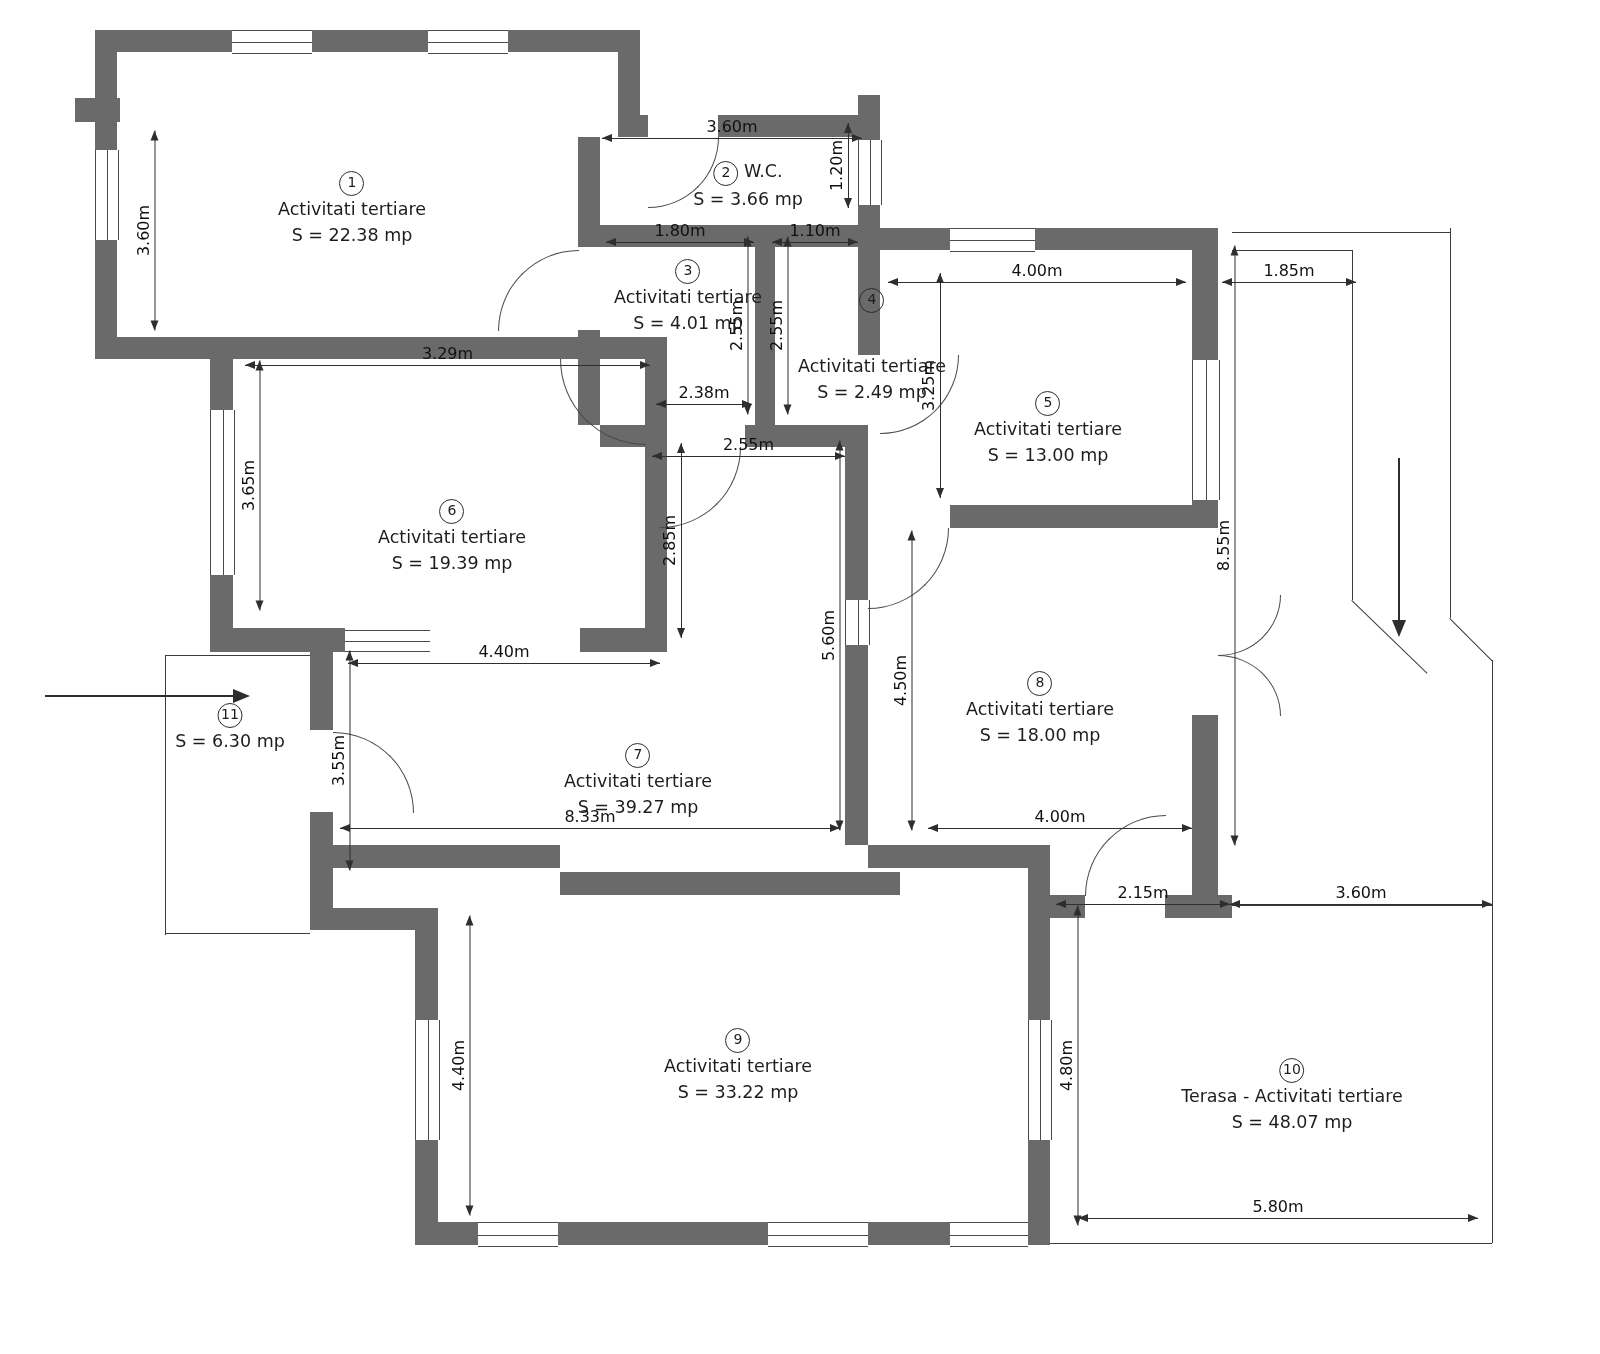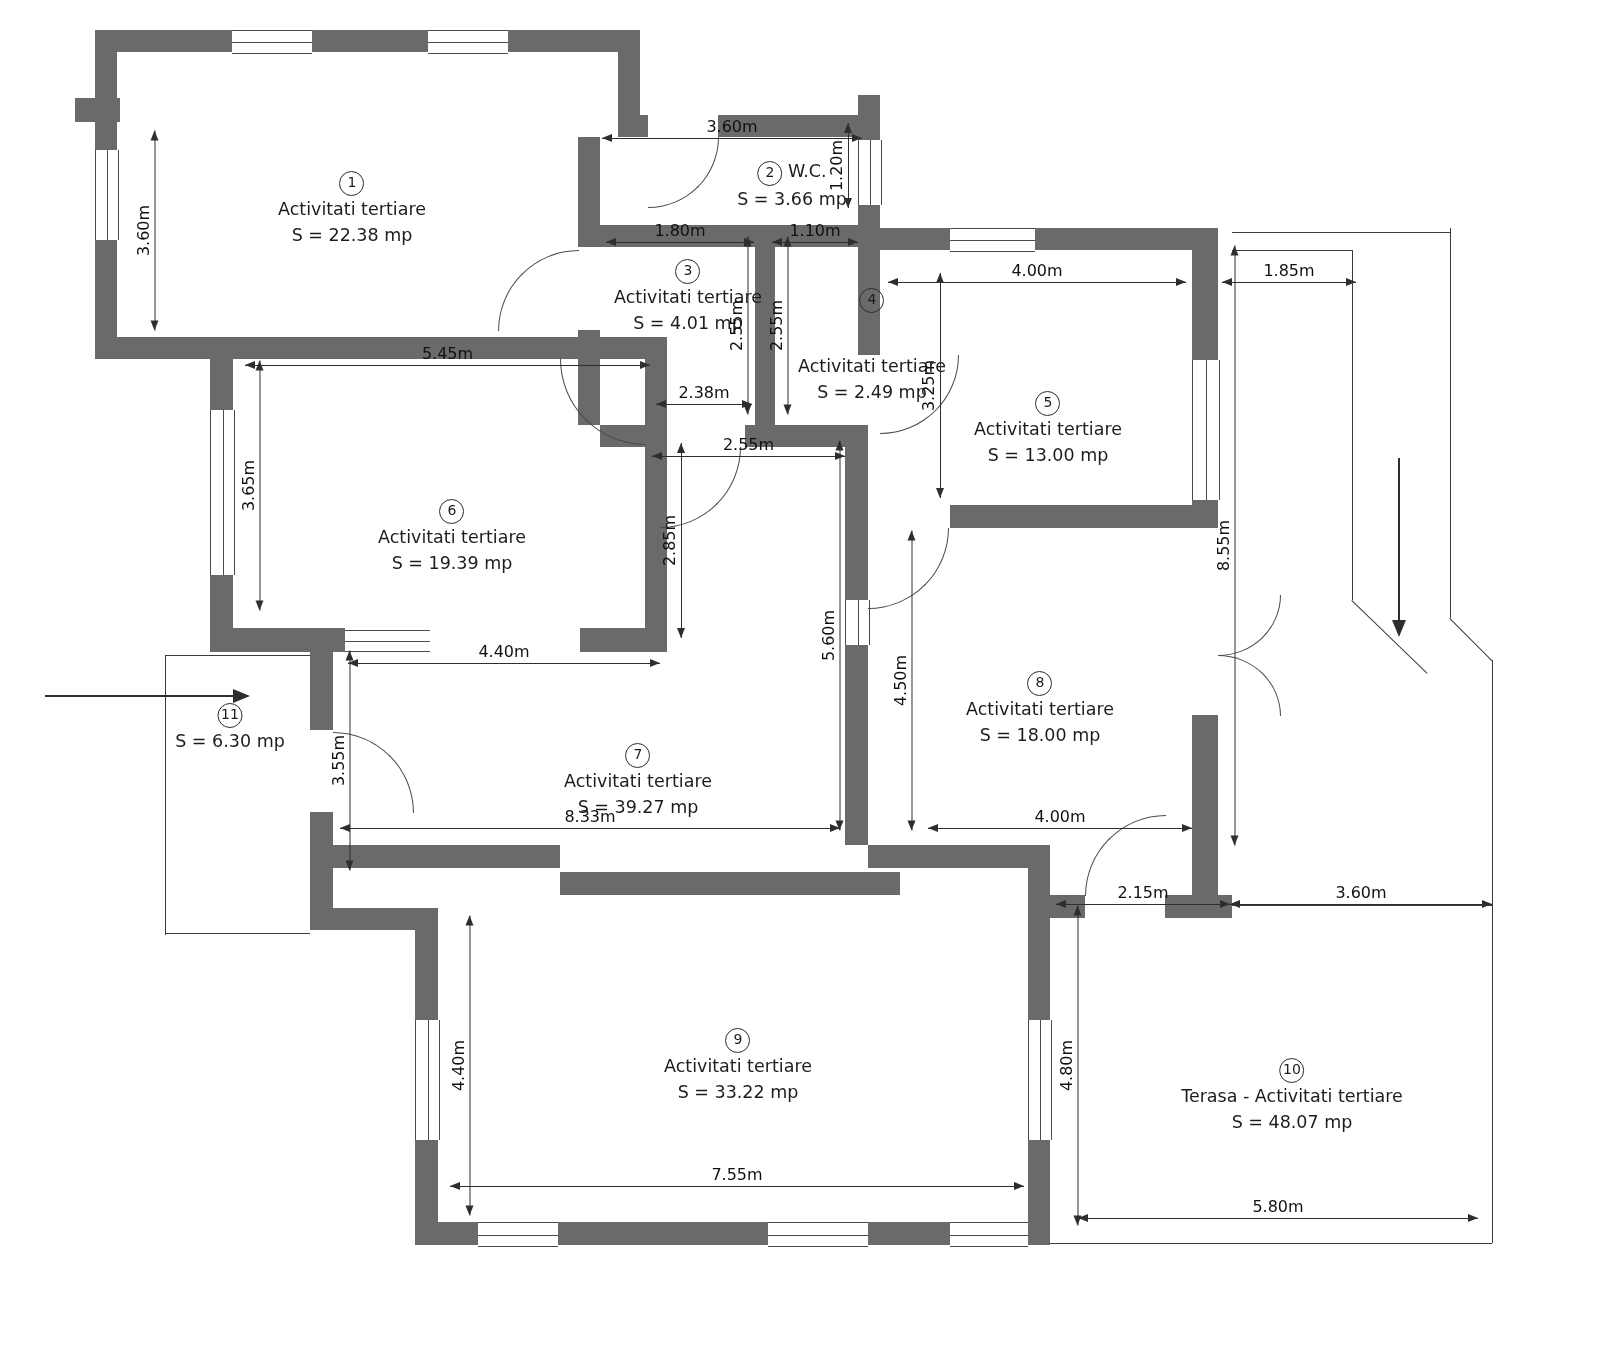--- a/index.html
+++ b/index.html
@@ -129,21 +129,21 @@
     <i class="arrow-line-v" style="left:1398px;top:458px;height:165px"></i>
     <i class="tri-d" style="left:1391.5px;top:620px"></i>
   </div>
 
   <div class="room-label" style="left:352px;top:168px">
     <div><span class="circle-num">1</span></div>
     <div>Activitati tertiare</div>
     <div>S = 22.38 mp</div>
   </div>
 
-  <div class="room-label" style="left:792px;top:158px">
+  <div class="room-label" style="left:748px;top:158px">
     <div><span class="circle-num">2</span>
       <span>W.C.</span></div>
     <div>S = 3.66 mp</div>
   </div>
 
   <div class="room-label" style="left:688px;top:256px">
     <div><span class="circle-num">3</span></div>
     <div>Activitati tertiare</div>
     <div>S = 4.01 mp</div>
   </div>
@@ -229,21 +229,21 @@
   </div>
   <div class="dim dim-h" style="left:1222px;top:262px;width:134px">
     <span class="lbl">1.85m</span>
       <span class="ln"></span>
   </div>
   <div class="dim dim-v" style="left:818px;top:375px;width:225px">
     <span class="lbl">3.25m</span>
       <span class="ln"></span>
   </div>
   <div class="dim dim-h" style="left:245px;top:345px;width:405px">
-    <span class="lbl">5.45m</span>
+    <span class="lbl">3.29m</span>
       <span class="ln"></span>
   </div>
   <div class="dim dim-h" style="left:656px;top:384px;width:96px">
     <span class="lbl">2.38m</span>
       <span class="ln"></span>
   </div>
   <div class="dim dim-h" style="left:652px;top:436px;width:193px">
     <span class="lbl">2.55m</span>
       <span class="ln"></span>
   </div>
@@ -292,22 +292,18 @@
       <span class="ln"></span>
   </div>
   <div class="dim dim-v" style="left:310px;top:1055px;width:300px">
     <span class="lbl">4.40m</span>
       <span class="ln"></span>
   </div>
   <div class="dim dim-v" style="left:908px;top:1055px;width:320px">
     <span class="lbl">4.80m</span>
       <span class="ln"></span>
   </div>
-  <div class="dim dim-h" style="left:450px;top:1166px;width:574px">
-    <span class="lbl">7.55m</span>
-      <span class="ln"></span>
-  </div>
   <div class="dim dim-h" style="left:1078px;top:1198px;width:400px">
     <span class="lbl">5.80m</span>
       <span class="ln"></span>
   </div>
 
 </div>
 
 </body></html>

